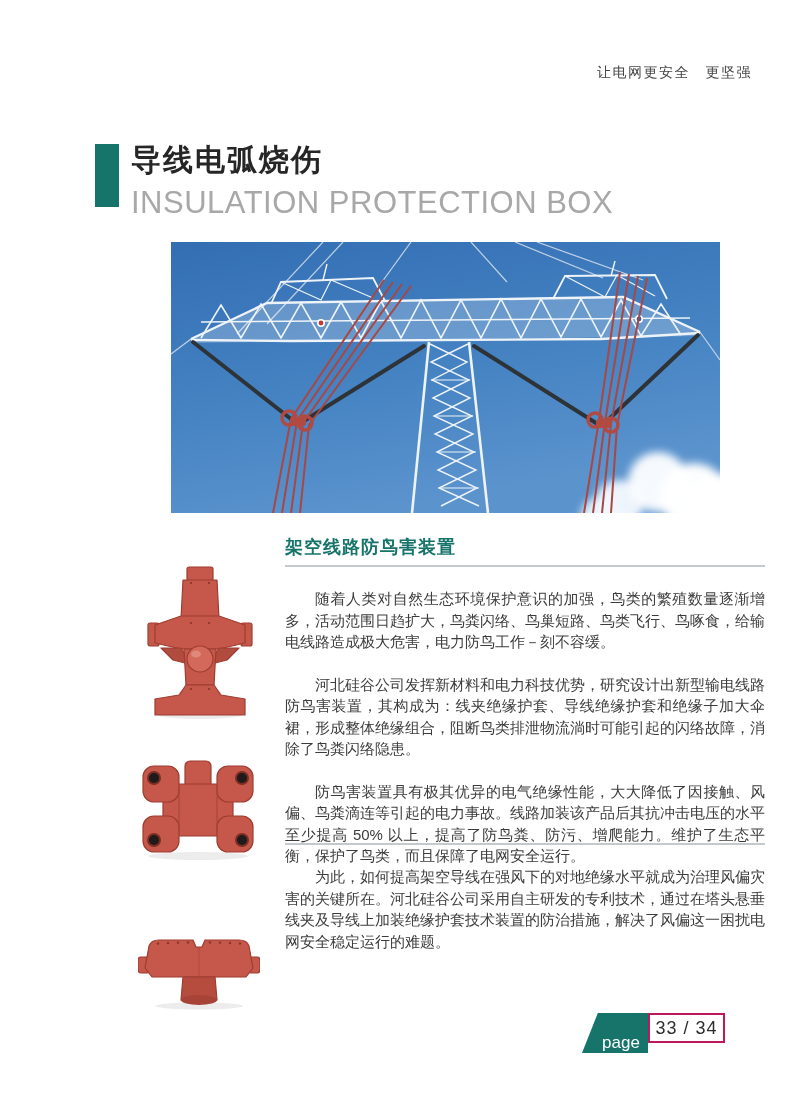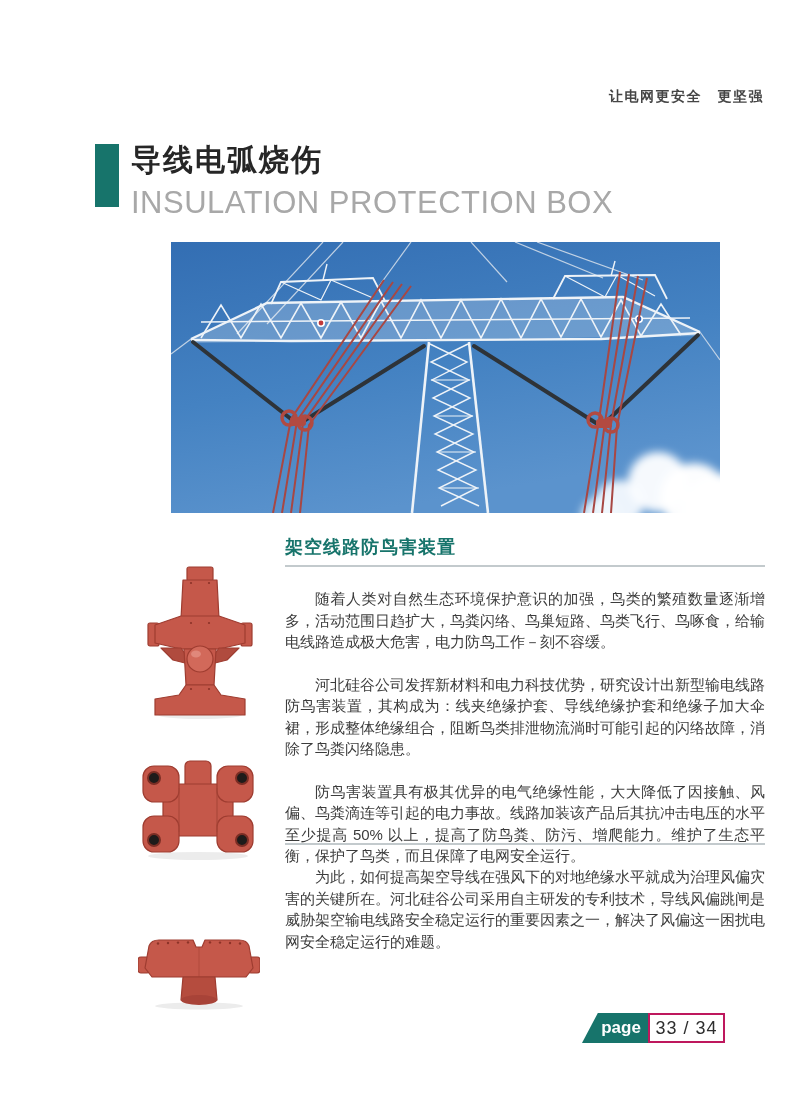--- a/index.html
+++ b/index.html
@@ -1,22 +1,22 @@
 <!DOCTYPE html>
 <html><head>
 <meta charset="utf-8">
 <style>
   * { margin:0; padding:0; box-sizing:border-box; }
   html,body { background:#ffffff; }
   body { font-family:"Liberation Sans", sans-serif; }
   .page { position:relative; width:800px; height:1093px; background:#ffffff; overflow:hidden; margin:0 auto; }
 
   
-  .slogan { position:absolute; top:64px; right:36px; font-size:14px; font-weight:bold;
-            color:#454545; letter-spacing:1.5px;margin-top:24px; }
+  .slogan { position:absolute; top:64px; right:48px; font-size:14px; font-weight:normal;
+            color:#454545; letter-spacing:1.5px; }
 
   
   .title-block { position:absolute; left:95px; top:144px; display:flex; }
   .title-bar { width:24px; height:63px; background:#17746b; margin-right:12px; }
   .title-texts h1 { font-size:30px; font-weight:bold; color:#262626; line-height:32px; letter-spacing:2px; }
   .title-texts .subtitle { font-size:31px; color:#a8a8a8; line-height:33px; letter-spacing:0.5px; margin-top:10px; white-space:nowrap; }
 
   
   .photo { position:absolute; left:171px; top:242px; width:549px; height:271px; overflow:hidden; }
   .photo svg { display:block; width:100%; height:100%; }
@@ -32,22 +32,22 @@
   .sec { position:absolute; left:285px; width:480px; }
   .sec1 { top:536px; }
   .sec2 { top:836px; }
   .sec h2 { font-size:18px; font-weight:bold; color:#17746b; letter-spacing:1px; line-height:22px; }
   .rule { height:2px; background:#c3cacd; margin-top:7px; }
   .sec p { margin-top:21px; font-size:15px; line-height:21.5px; color:#3c3c3c;
            text-align:justify; text-indent:2em; }
 
   
   .page-indicator { position:absolute; left:582px; top:1013px; display:flex; height:30px; }
-  .page-tab { width:66px; height:30px; background:#17746b; color:#ffffff; font-size:17px; font-weight:bold;
-              display:flex; align-items:center; justify-content:center; padding-left:12px;
+  .page-tab { width:66px; height:40px; background:#17746b; color:#ffffff; font-size:17px; font-weight:normal;
+              display:flex; align-items:flex-end; justify-content:center; padding-left:12px;
               clip-path:polygon(24% 0, 100% 0, 100% 100%, 0 100%); }
   .page-num { width:77px; height:30px; border:2px solid #be185d; background:#ffffff; color:#2e2e2e;
               font-size:18px; display:flex; align-items:center; justify-content:center; letter-spacing:1px; }
 </style>
 </head>
 <body>
 
 <div class="page">
 
   <div class="slogan">让电网更安全　更坚强</div>
@@ -229,21 +229,21 @@
   <section class="sec sec1">
     <h2>架空线路防鸟害装置</h2>
     <div class="rule"></div>
     <p>随着人类对自然生态环境保护意识的加强，鸟类的繁殖数量逐渐增多，活动范围日趋扩大，鸟粪闪络、鸟巢短路、鸟类飞行、鸟啄食，给输电线路造成极大危害，电力防鸟工作－刻不容缓。</p>
     <p>河北硅谷公司发挥新材料和电力科技优势，研究设计出新型输电线路防鸟害装置，其构成为：线夹绝缘护套、导线绝缘护套和绝缘子加大伞裙，形成整体绝缘组合，阻断鸟类排泄物流淌时可能引起的闪络故障，消除了鸟粪闪络隐患。</p>
     <p>防鸟害装置具有极其优异的电气绝缘性能，大大降低了因接触、风偏、鸟粪滴连等引起的电力事故。线路加装该产品后其抗冲击电压的水平至少提高 50% 以上，提高了防鸟粪、防污、增爬能力。维护了生态平衡，保护了鸟类，而且保障了电网安全运行。</p>
   </section>
 
   <section class="sec sec2">
     <div class="rule"></div>
-    <p>为此，如何提高架空导线在强风下的对地绝缘水平就成为治理风偏灾害的关键所在。河北硅谷公司采用自主研发的专利技术，导线风偏跳闸是威胁架空输电线路安全稳定运行的重要因素之一，解决了风偏这一困扰电网安全稳定运行的难题。</p>
+    <p>为此，如何提高架空导线在强风下的对地绝缘水平就成为治理风偏灾害的关键所在。河北硅谷公司采用自主研发的专利技术，通过在塔头悬垂线夹及导线上加装绝缘护套技术装置的防治措施，解决了风偏这一困扰电网安全稳定运行的难题。</p>
   </section>
 
   <div class="page-indicator">
     <div class="page-tab">
       <span>page</span>
     </div>
     <div class="page-num">33 / 34</div>
   </div>
 
 </div>

